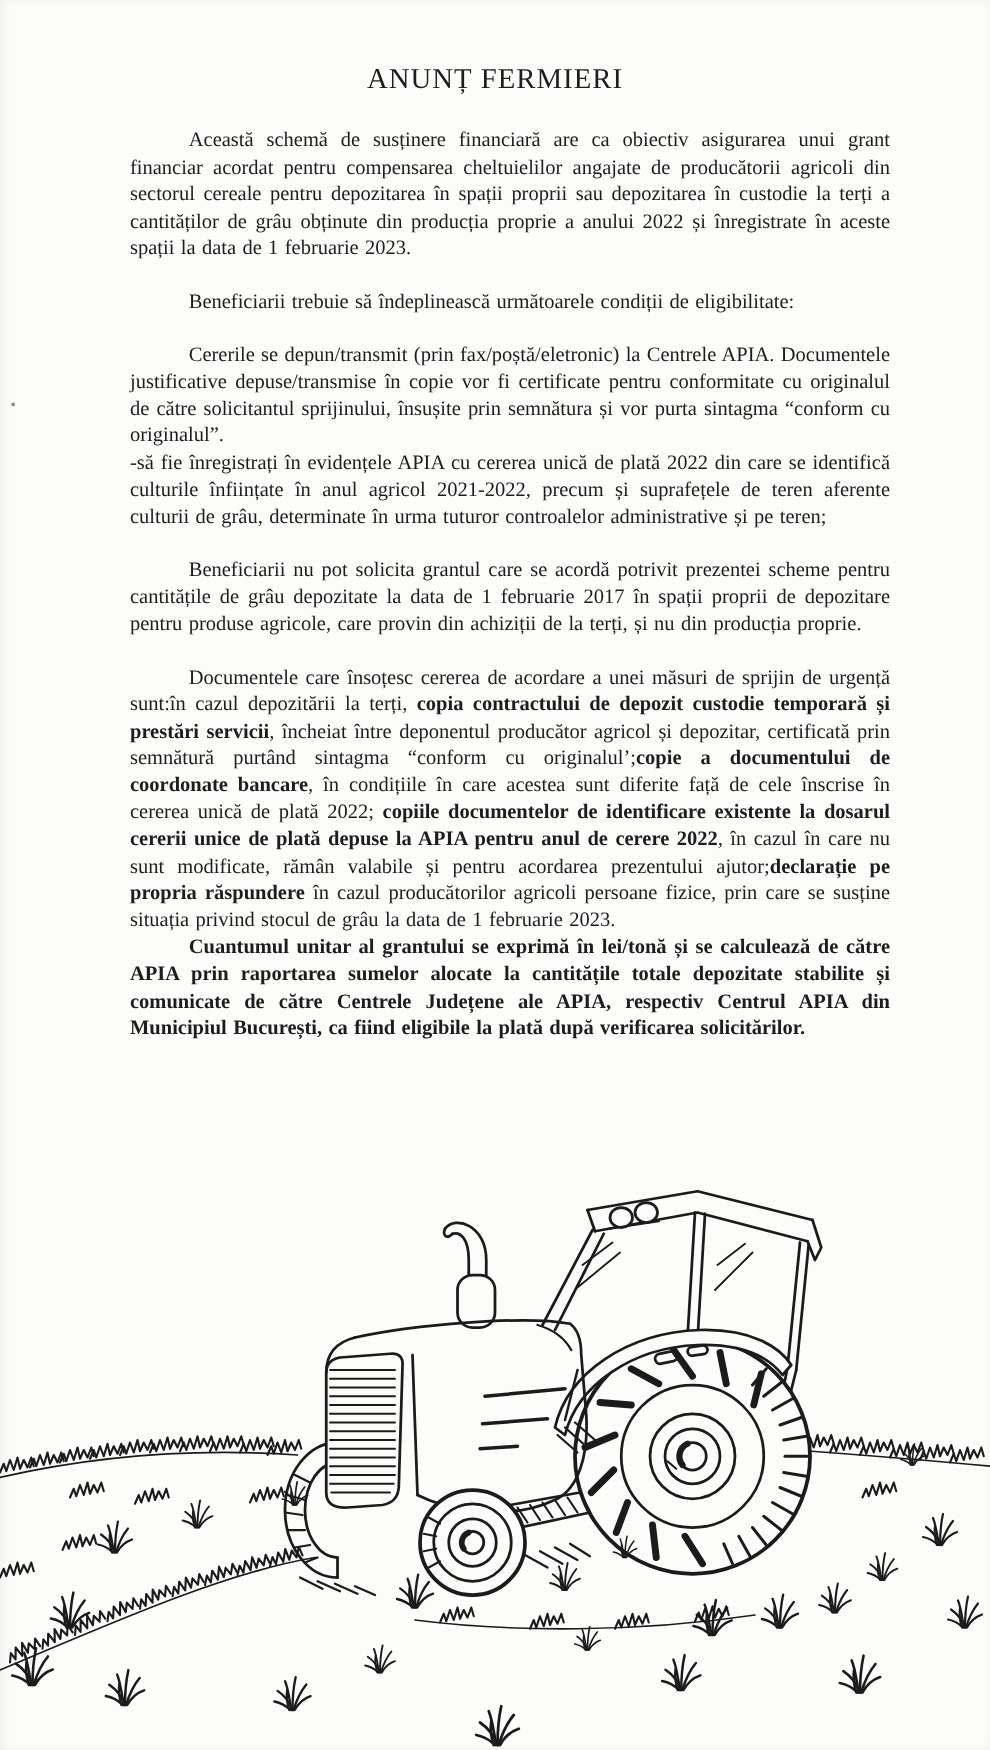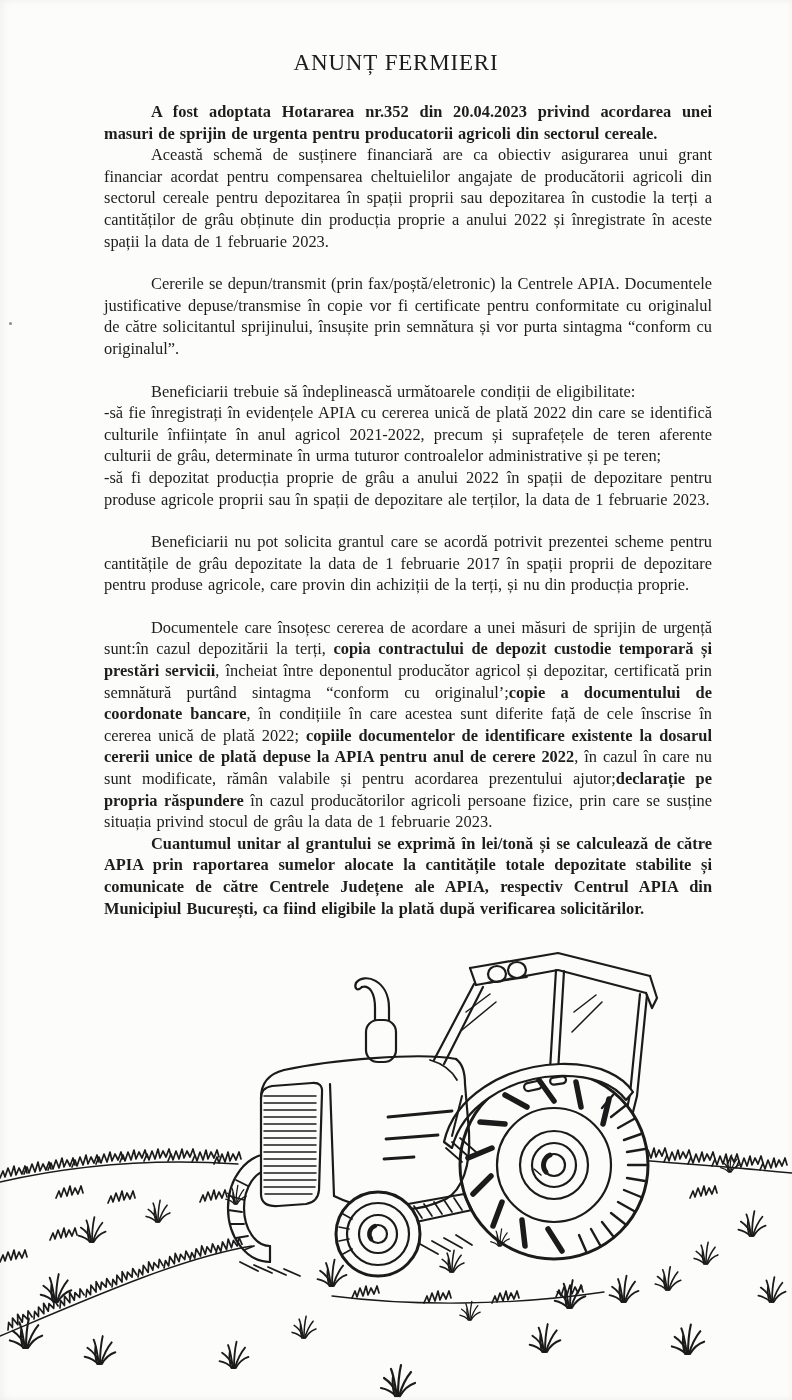--- a/index.html
+++ b/index.html
@@ -29,26 +29,24 @@
 </head>
 <body>
 
 <div class="page">
 
   <h1 class="title">ANUNȚ FERMIERI</h1>
 
   <div class="speck"></div>
 
   <div class="textblock">
-    <p class="ind"><b>A fost adoptata Hotararea  nr.352 din 20.04.2023 privind acordarea unei masuri de sprijin de urgenta pentru producatorii agricoli din sectorul cereale.</b></p>
     <p class="ind"><span>Această schemă de susținere financiară are ca obiectiv asigurarea unui grant financiar acordat pentru compensarea cheltuielilor angajate de producătorii agricoli din sectorul cereale pentru depozitarea în spații proprii sau depozitarea în custodie la terți a cantităților de grâu obținute din producția proprie a anului 2022 și înregistrate în aceste spații la data de 1 februarie 2023.</span></p>
+    <p class="ind gap"><span>Beneficiarii trebuie să îndeplinească următoarele condiții de eligibilitate:</span></p>
     <p class="ind gap"><span>Cererile se depun/transmit (prin fax/poștă/eletronic) la Centrele APIA. Documentele justificative depuse/transmise în copie vor fi certificate pentru conformitate cu originalul de către solicitantul sprijinului, însușite prin semnătura și vor purta sintagma “conform cu originalul”.</span></p>
-    <p class="ind gap"><span>Beneficiarii trebuie să îndeplinească următoarele condiții de eligibilitate:</span></p>
     <p><span>-să fie înregistrați în evidențele APIA cu cererea unică de plată 2022 din care se identifică culturile înființate în anul agricol 2021-2022, precum și suprafețele de teren aferente culturii de grâu, determinate în urma tuturor controalelor administrative și pe teren;</span></p>
-    <p><span>-să fi depozitat producția proprie de grâu a anului 2022 în spații de depozitare pentru produse agricole proprii sau în spații de depozitare ale terților, la data de 1 februarie 2023.</span></p>
     <p class="ind gap"><span>Beneficiarii nu pot solicita grantul care se acordă potrivit prezentei scheme pentru cantitățile de grâu depozitate la data de 1 februarie 2017 în spații proprii de depozitare pentru produse agricole, care provin din achiziții de la terți, și nu din producția proprie.</span></p>
     <p class="ind gap"><span>Documentele care însoțesc cererea de acordare a unei măsuri de sprijin de urgență sunt:în cazul depozitării la terți, </span><b>copia contractului de depozit custodie temporară și prestări servicii</b><span>, încheiat între deponentul producător agricol și depozitar, certificată prin semnătură purtând sintagma “conform cu originalul’;</span><b>copie a documentului de coordonate bancare</b><span>, în condițiile în care acestea sunt diferite față de cele înscrise în cererea unică de plată 2022; </span><b>copiile documentelor de identificare existente la dosarul cererii unice de plată depuse la APIA pentru anul de cerere 2022</b><span>, în cazul în care nu sunt modificate, rămân valabile și pentru acordarea prezentului ajutor;</span><b>declarație pe propria răspundere</b><span> în cazul producătorilor agricoli persoane fizice, prin care se susține situația privind stocul de grâu la data de 1 februarie 2023.</span></p>
     <p class="ind"><b>Cuantumul unitar al grantului se exprimă în lei/tonă și se calculează de către APIA prin raportarea sumelor alocate la cantitățile totale depozitate stabilite și comunicate de către Centrele Județene ale APIA, respectiv Centrul APIA din Municipiul București, ca fiind eligibile la plată după verificarea solicitărilor.</b></p>
   </div>
 
   <svg class="illustration" width="792" height="452" viewBox="0 948 792 452" fill="none" stroke="#1b1b1b" stroke-width="2.2" stroke-linecap="round" stroke-linejoin="round">
 
     <defs>
       <g id="tuft">
         <path d="M0 0 C-3 -8 -8 -14 -14 -18"></path>

